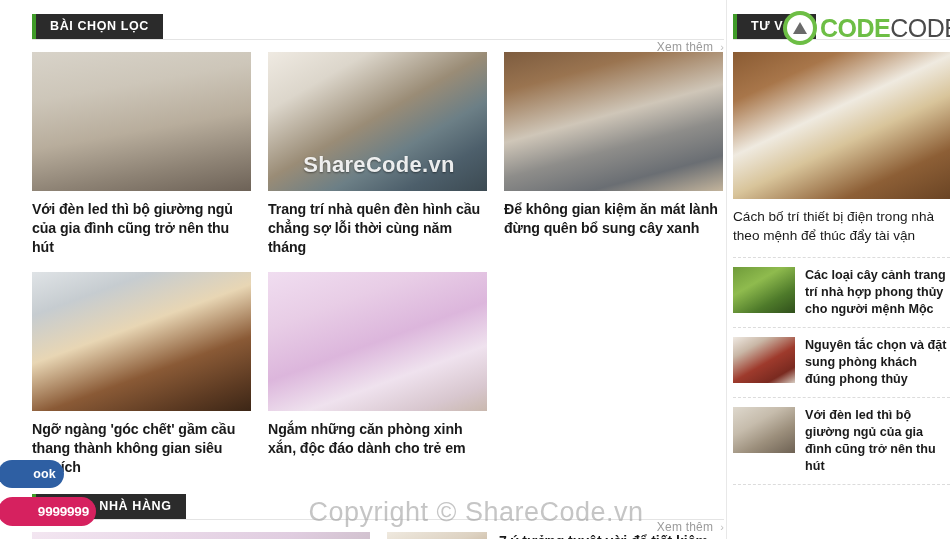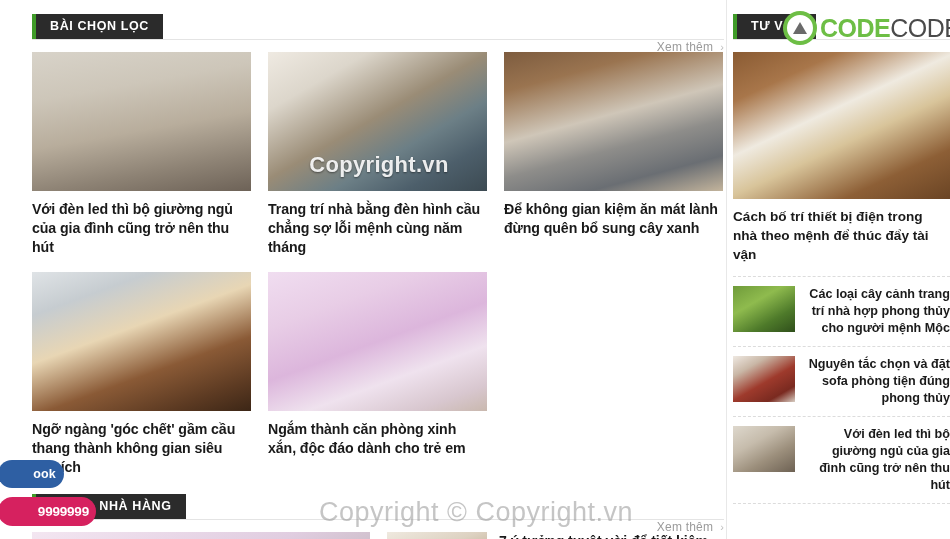--- a/index.html
+++ b/index.html
@@ -60,38 +60,38 @@
     display: inline-block; background: #2b2b2b; color: #fff;
     font-size: 12.5px; font-weight: bold; letter-spacing: .6px;
     padding: 6px 14px; line-height: 13px; border-left: 4px solid #3f9b28;
   }
   .side-lead-thumb {
     width: 217px; height: 147px; margin-top: 12px;
     background-size: cover; background-position: center; background-color: #b9a48c;
   }
   .side-lead-ttl {
     margin-top: 8px; font-size: 13.6px; line-height: 19px;
-    font-weight: bold; color: #1a1a1a;
+    font-weight: normal; color: #1a1a1a;
   }
   .side-list { margin-top: 12px; }
   .side-item {
     display: flex; gap: 10px; padding: 9px 0 9px 0;
     border-bottom: 1px dashed #dcdcdc;
   }
   .side-item:first-child { border-top: 1px dashed #dcdcdc; }
   .side-item .s-thumb {
     flex: 0 0 62px; width: 62px; height: 46px;
     background-size: cover; background-position: center; background-color: #ddd;
     position: relative;
   }
   .side-item .s-thumb.broken {
     background: #fff; border: 1px solid #d8d8d8;
   }
   .side-item .s-ttl {
-    font-size: 12.6px; line-height: 17px; color: #1a1a1a; font-weight: bold; text-align: right;
+    font-size: 12.6px; line-height: 17px; color: #1a1a1a; font-weight: bold;
   }
 
   
   .broken-glyph {
     position: absolute; left: 4px; top: 4px; width: 14px; height: 14px;
   }
 
   
   .cafe-wrap { margin-top: 17px; }
   .cafe-grid { display: flex; gap: 17px; margin-top: 12px; }
@@ -167,36 +167,36 @@
       <a class="sec-more"><span>Xem thêm</span><span class="chev">›</span></a>
     </div>
 
     <div class="grid">
       <div class="card">
         <div class="thumb" style="background-image:linear-gradient(170deg,#d8d3c9 0%,#cdc6b9 28%,#b8ad9c 55%,#8d8274 80%,#6d6257 100%);"></div>
         <div class="ttl">Với đèn led thì bộ giường ngủ của gia đình cũng trở nên thu hút</div>
       </div>
       <div class="card">
         <div class="thumb" style="background-image:linear-gradient(150deg,#efeae2 0%,#dcd6cb 22%,#9a8c76 48%,#6c7f86 66%,#4d5f6b 82%,#3c4a52 100%);"></div>
-        <div class="ttl">Trang trí nhà bằng đèn hình cầu chẳng sợ lỗi mệnh cùng năm tháng</div>
+        <div class="ttl">Trang trí nhà quên đèn hình cầu chẳng sợ lỗi thời cùng năm tháng</div>
       </div>
       <div class="card">
         <div class="thumb" style="background-image:linear-gradient(165deg,#7d5c3f 0%,#9a7450 20%,#cfc6b8 46%,#8e8d8a 64%,#6a6e73 82%,#c3b49c 100%);"></div>
         <div class="ttl">Để không gian kiệm ăn mát lành đừng quên bổ sung cây xanh</div>
       </div>
     </div>
 
     <div class="grid row2">
       <div class="card">
         <div class="thumb" style="background-image:linear-gradient(160deg,#dfe3e6 0%,#c6ccd0 20%,#e8d6b4 42%,#8a5a36 66%,#5c3a22 86%,#3c2616 100%);"></div>
         <div class="ttl">Ngỡ ngàng 'góc chết' gầm cầu thang thành không gian siêu tiện ích</div>
       </div>
       <div class="card">
         <div class="thumb" style="background-image:linear-gradient(160deg,#f0ddf0 0%,#e8cde6 26%,#dcb6dc 50%,#efe2ee 70%,#d8c7cf 88%,#c9b8ae 100%);"></div>
-        <div class="ttl">Ngắm thành căn phòng xinh xắn, độc đáo dành cho trẻ em</div>
+        <div class="ttl">Ngắm những căn phòng xinh xắn, độc đáo dành cho trẻ em</div>
       </div>
     </div>
 
     <div class="cafe-wrap">
       <div class="sec-head" style="margin-top:0;">
         <span class="sec-title">CAFE - NHÀ HÀNG</span>
         <a class="sec-more"><span>Xem thêm</span><span class="chev">›</span></a>
       </div>
       <div class="cafe-grid">
         <div class="cafe-big" style="background-image:linear-gradient(150deg,#f3e6f1 0%,#e9d8e8 30%,#e0cde0 55%,#cfc0cc 75%,#b6a7ae 100%);"></div>
@@ -226,34 +226,34 @@
 
     <div class="side-list">
 
       <div class="side-item">
         <div class="s-thumb" style="background-image:linear-gradient(150deg,#6f9b3a 0%,#8fbb4e 35%,#4e7a2a 70%,#2f4f1b 100%);"></div>
         <div class="s-ttl">Các loại cây cảnh trang trí nhà hợp phong thủy cho người mệnh Mộc</div>
       </div>
 
       <div class="side-item">
         <div class="s-thumb" style="background-image:linear-gradient(150deg,#efe9e2 0%,#c9b7a6 25%,#9e3a2c 55%,#7a2a20 80%,#d8cec3 100%);"></div>
-        <div class="s-ttl">Nguyên tắc chọn và đặt sofa phòng tiện đúng phong thủy</div>
+        <div class="s-ttl">Nguyên tắc chọn và đặt sung phòng khách đúng phong thủy</div>
       </div>
 
 
       <div class="side-item">
         <div class="s-thumb" style="background-image:linear-gradient(150deg,#ded8cd 0%,#c6bcac 35%,#9c8f7c 65%,#6d6153 100%);"></div>
         <div class="s-ttl">Với đèn led thì bộ giường ngủ của gia đình cũng trở nên thu hút</div>
       </div>
 
     </div>
   </div>
 
-  <div class="wm wm-center">Copyright.vn</div>
-  <div class="wm wm-bottom">Copyright © Copyright.vn</div>
+  <div class="wm wm-center">ShareCode.vn</div>
+  <div class="wm wm-bottom">Copyright © ShareCode.vn</div>
 
   <div class="wm wm-logo">
     <span class="mark">
         <span class="inner"></span>
       </span>
     <span class="txt"><span class="g">CODE</span><span class="d">CODE.vn</span></span>
   </div>
 
 </div>
 

